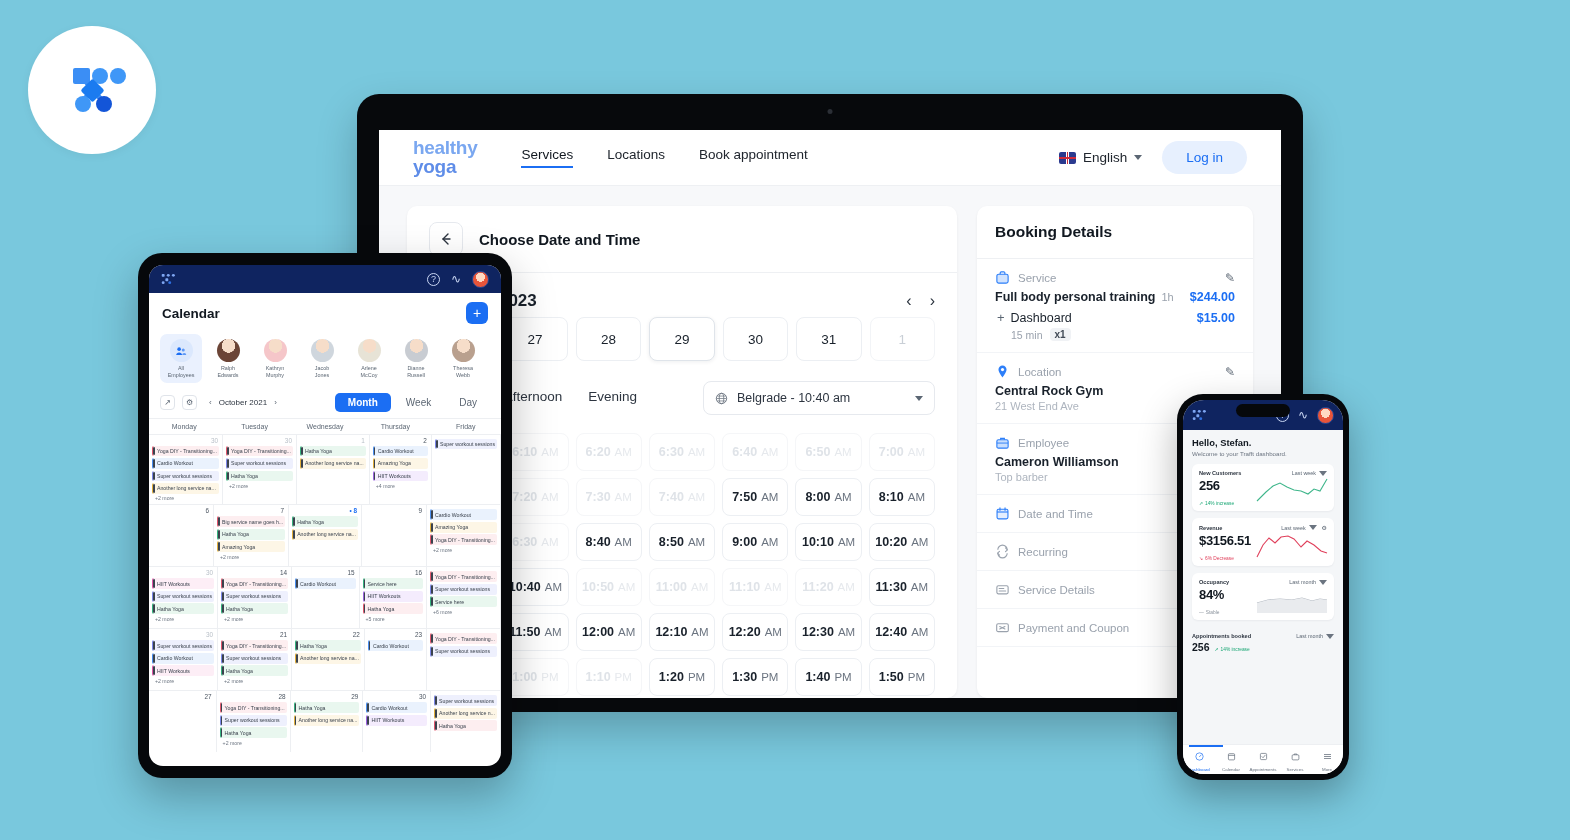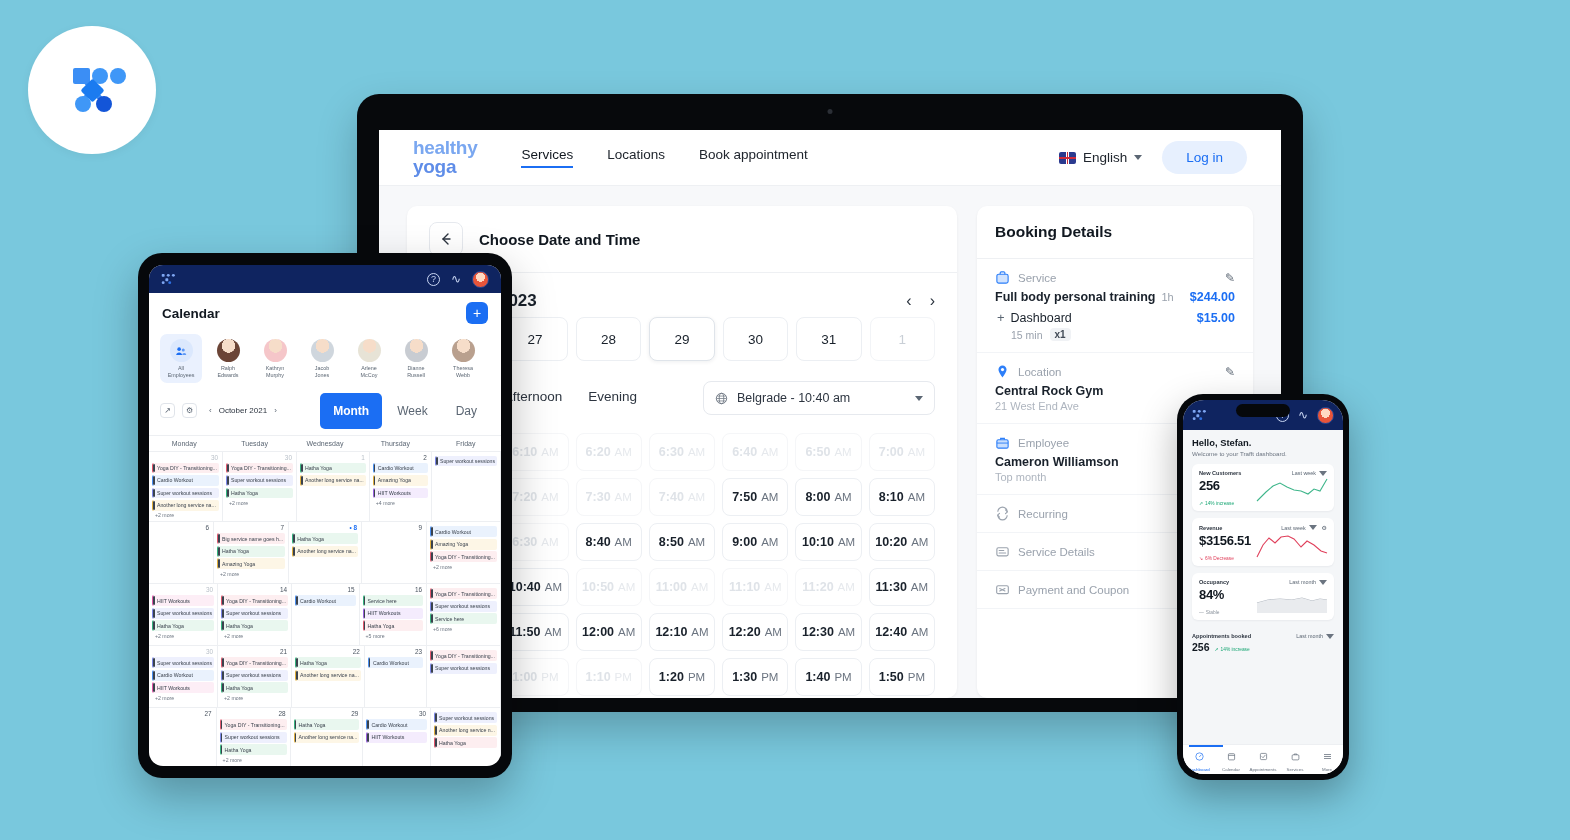--- a/index.html
+++ b/index.html
@@ -171,21 +171,21 @@
   .emp.active { background:#eaf1fe; }
   .emp-av { width:23px; height:23px; border-radius:50%; }
   .emp-name { font-size:5.4px; color:#5b6673; text-align:center; line-height:1.35; }
   .emp-all-ico { width:23px; height:23px; border-radius:50%; background:#dbe8fd; display:flex;align-items:center;justify-content:center; color:#1b6ef3; font-size:11px; }
 
   .tab-toolbar { display:flex; align-items:center; gap:7px; padding: 5px 11px 6px 11px; background:#fff; }
   .tt-btn { width:15px; height:15px; border:1px solid #e0e4ea; border-radius:4px; display:flex;align-items:center;justify-content:center; color:#5b6673; font-size:8px; cursor:pointer; }
   .tt-nav { display:flex; align-items:center; gap:7px; margin-left:5px; font-size:8px; color:#2d3540; }
   .tt-nav .a { cursor:pointer; color:#5b6673; }
   .tt-views { margin-left:auto; display:flex; align-items:center; gap:2px; }
-  .tt-view { font-size:12px; color:#5b6673; padding:11px 13px; border-radius:5px; cursor:pointer; }
+  .tt-view { font-size:10px; color:#5b6673; padding:4px 13px; border-radius:5px; cursor:pointer; }
   .tt-view.active { background:#1b6ef3; color:#fff; font-weight:600; }
 
   .cal-grid { border-top:1px solid #edeff2; }
   .cal-head { display:grid; grid-template-columns: repeat(5, 1fr); }
   .cal-head div { text-align:center; font-size:7px; color:#5b6673; padding:4px 0; }
   .cal-week { display:grid; grid-template-columns: repeat(5, 1fr); border-top:1px solid #edeff2; min-height:62px; }
   .cal-day { border-right:1px solid #edeff2; padding:2px 3px 3px 3px; }
   .cal-daynum { text-align:right; font-size:6.4px; color:#4a5460; padding-right:1px; margin-bottom:2px; }
   .cal-daynum.muted { color:#b9c0c8; }
   .cal-daynum.today { color:#1b6ef3; font-weight:700; }
@@ -534,24 +534,34 @@
             <div class="bd-line">
               <svg class="bd-ico" viewBox="0 0 16 16">
                 <rect x="2" y="5" width="12" height="9" rx="1.6" fill="#2d7ff9" opacity="0.25"></rect>
                 <rect x="2" y="5" width="12" height="9" rx="1.6" stroke="#2d7ff9" stroke-width="1.2" fill="none"></rect>
                 <path d="M6 5 V3.6 h4 V5" stroke="#2d7ff9" stroke-width="1.2" fill="none"></path>
                 <path d="M2 8.6 h12" stroke="#2d7ff9" stroke-width="1"></path>
               </svg>
               <span class="bd-label">Employee</span>
             </div>
             <div class="bd-val">Cameron Williamson</div>
-            <div class="bd-note">Top month</div>
-          </div>
-
-
+            <div class="bd-note">Top barber</div>
+          </div>
+
+
+          <div class="bd-row">
+            <div class="bd-line">
+              <svg class="bd-ico" viewBox="0 0 16 16">
+                <rect x="2.2" y="3.4" width="11.6" height="10.4" rx="1.7" stroke="#2d7ff9" stroke-width="1.2" fill="#2d7ff9" fill-opacity="0.13"></rect>
+                <path d="M2.2 6.4 h11.6" stroke="#2d7ff9" stroke-width="1.2"></path>
+                <path d="M5.3 2 v2.6 M10.7 2 v2.6" stroke="#2d7ff9" stroke-width="1.2" stroke-linecap="round"></path>
+              </svg>
+              <span class="bd-label">Date and Time</span>
+            </div>
+          </div>
 
           <div class="bd-row">
             <div class="bd-line">
               <svg class="bd-ico grey" viewBox="0 0 16 16">
                 <path d="M3 6.2 A5 5 0 0 1 13 6.2" stroke="#9aa2ad" stroke-width="1.2" fill="none"></path>
                 <path d="M13 9.8 A5 5 0 0 1 3 9.8" stroke="#9aa2ad" stroke-width="1.2" fill="none"></path>
                 <path d="M11.2 4.2 L13.3 6.2 L11.2 8.2" stroke="#9aa2ad" stroke-width="1.2" fill="none" stroke-linecap="round" stroke-linejoin="round"></path>
                 <path d="M4.8 11.8 L2.7 9.8 L4.8 7.8" stroke="#9aa2ad" stroke-width="1.2" fill="none" stroke-linecap="round" stroke-linejoin="round"></path>
               </svg>
               <span class="bd-label">Recurring</span>

